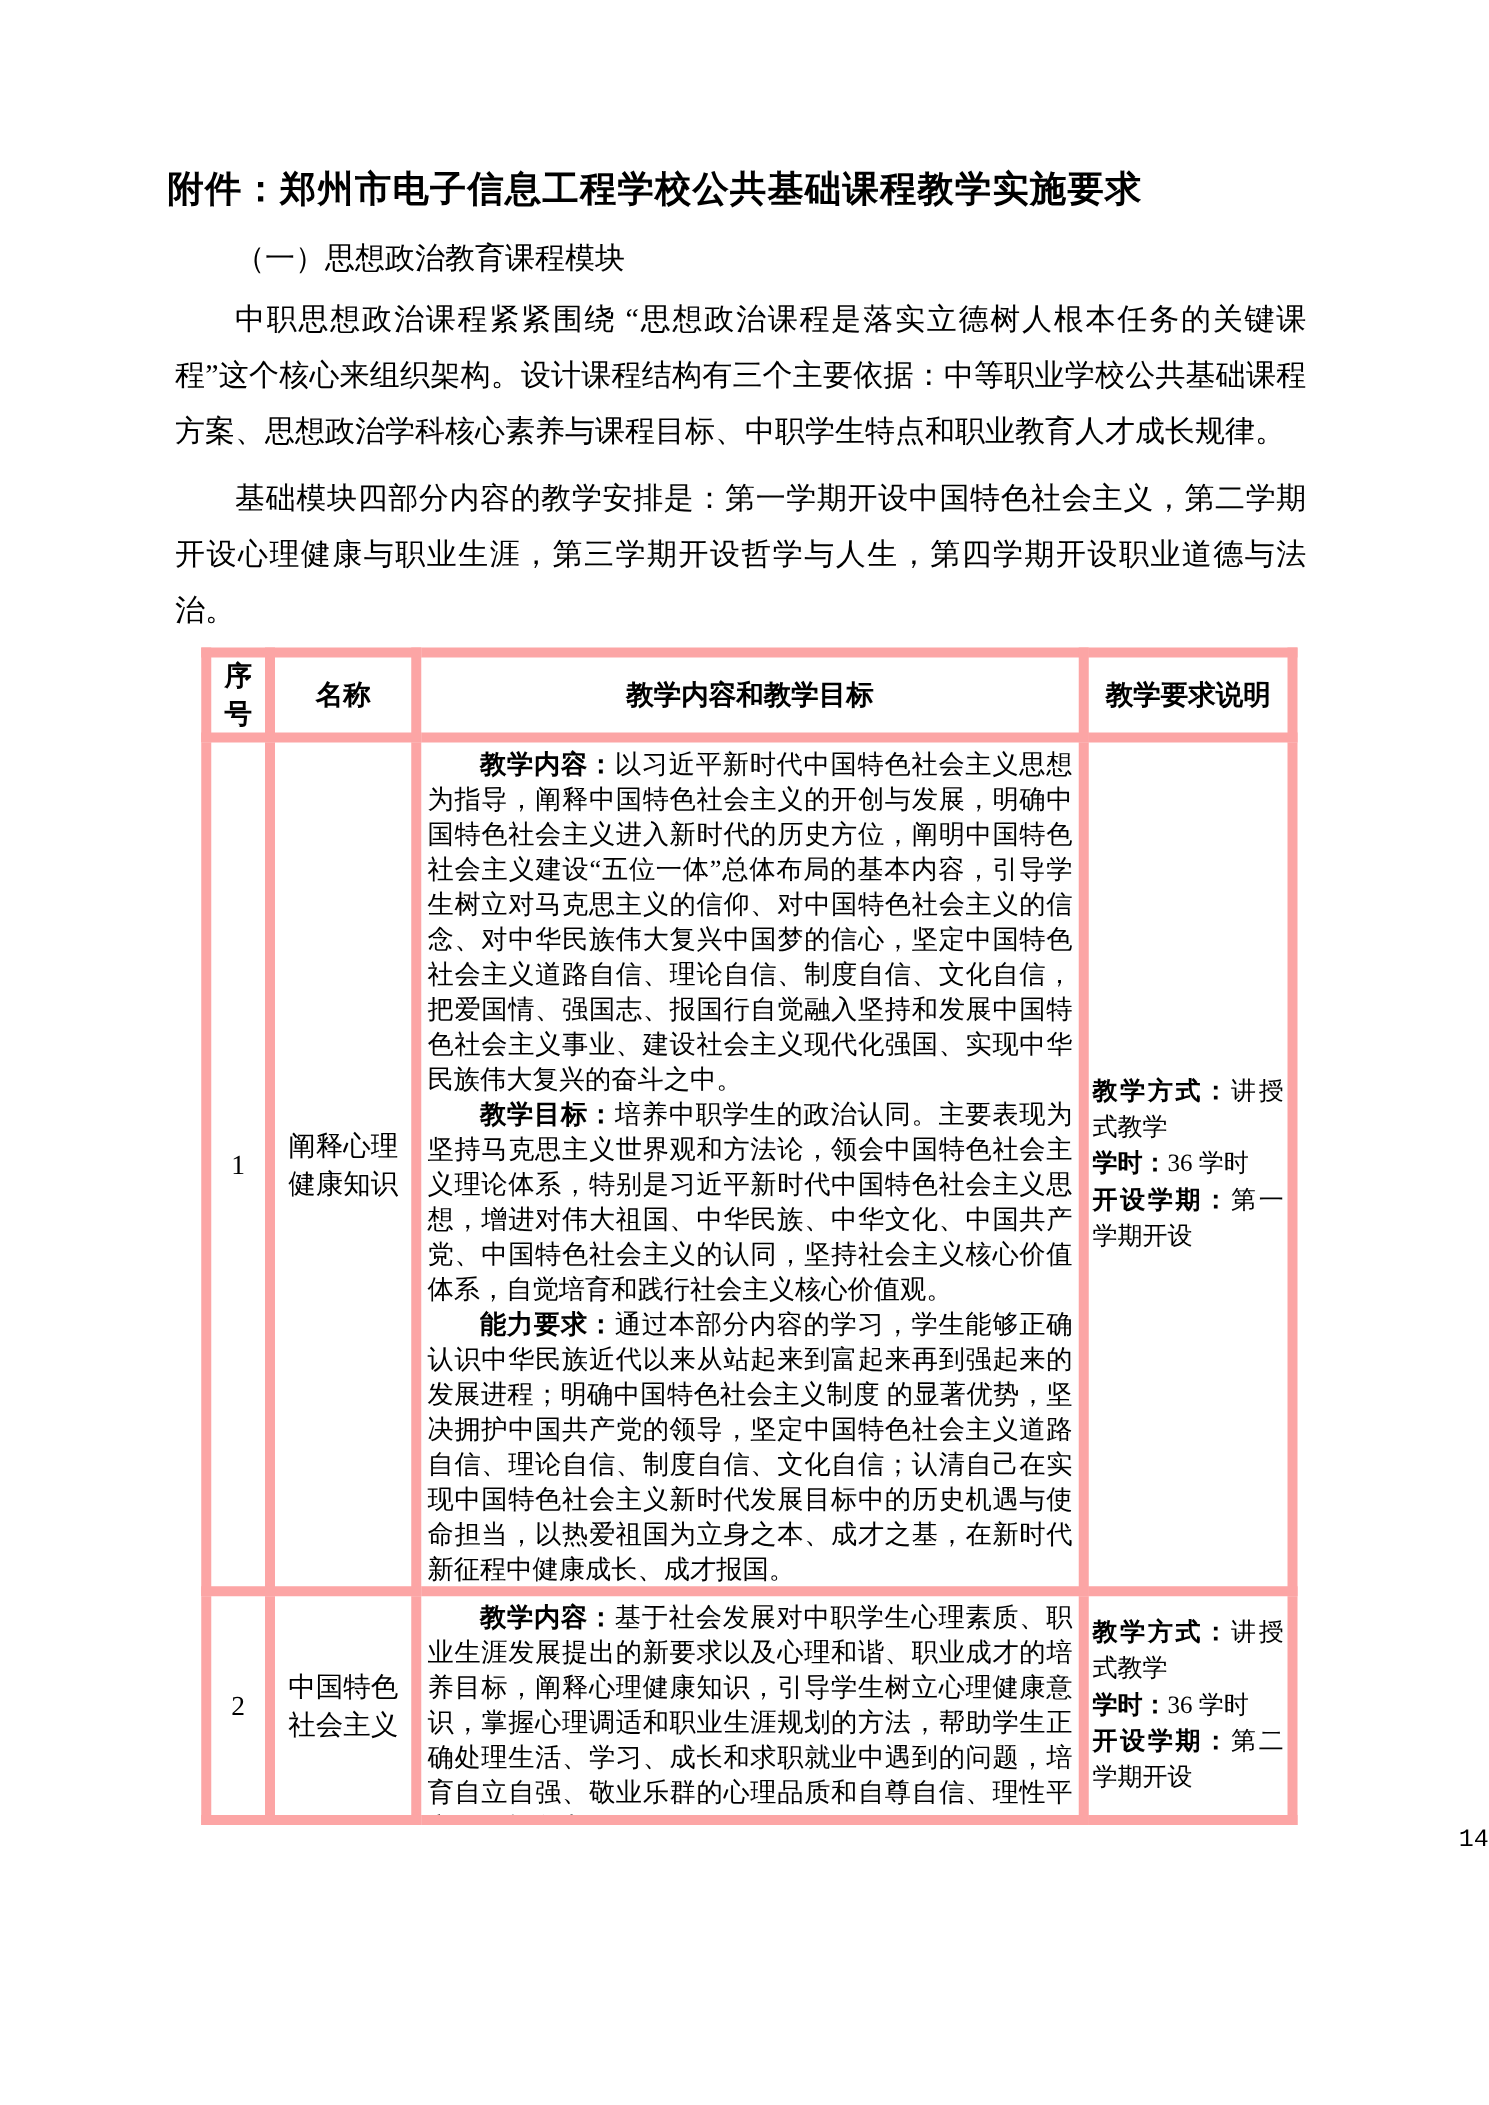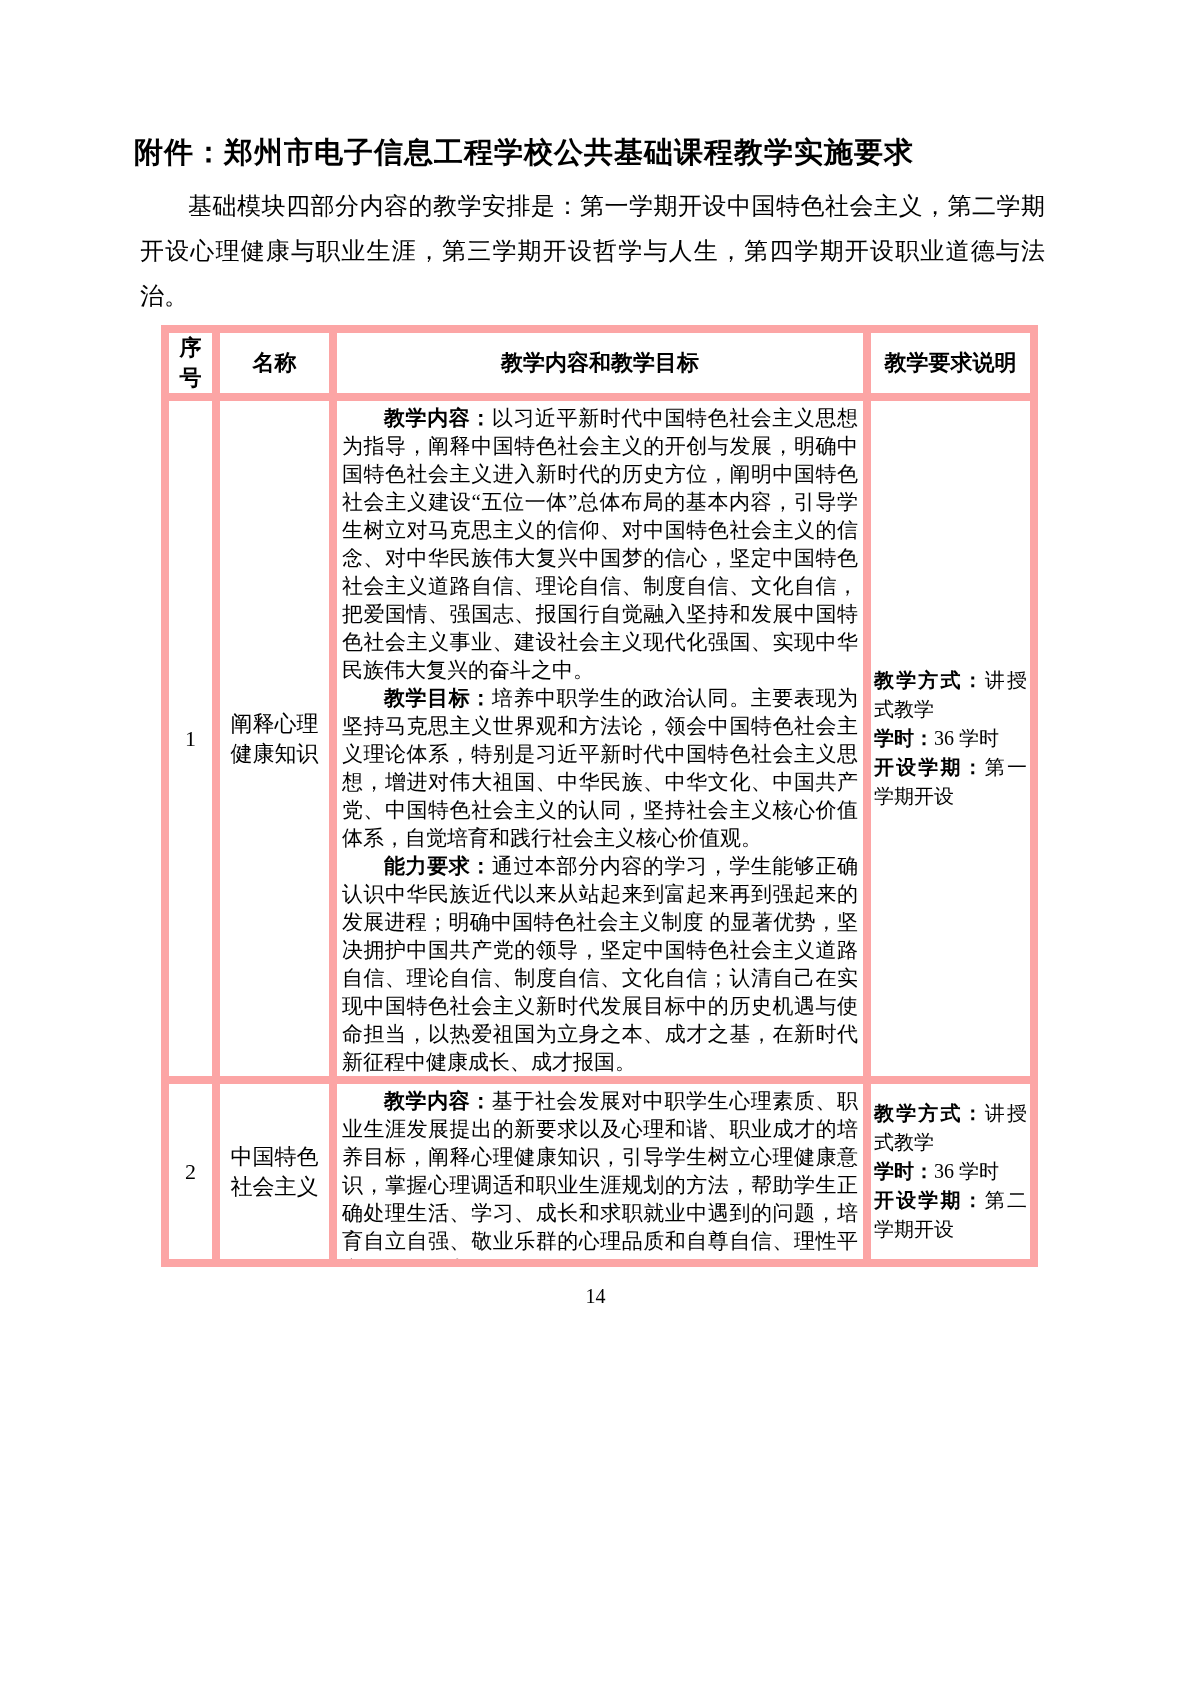--- a/index.html
+++ b/index.html
@@ -80,35 +80,37 @@
   .req-line {
     font-size:20px;
     line-height:29px;
     text-align:justify;
   }
   .lbl { font-weight:700; }
   .row-1 > td { height:677px;border-radius:20px; }
   .row-2 > td { height:176px; }
   .row-2 .clip { height:172px; overflow:hidden; }
   .page-number {
-    margin-top:16px;
-    text-align:center;
+    text-align:right;
     font-size:20px;
     line-height:26px;
+    font-family:Liberation Mono, monospace;
   }
 </style>
 </head>
 <body>
 
 <div class="page">
 
   <h1 class="doc-title">附件：郑州市电子信息工程学校公共基础课程教学实施要求</h1>
 
+  <div class="section-heading">（一）思想政治教育课程模块</div>
 
   <div class="body-text">
+    <p class="para">中职思想政治课程紧紧围绕 “思想政治课程是落实立德树人根本任务的关键课程”这个核心来组织架构。设计课程结构有三个主要依据：中等职业学校公共基础课程方案、思想政治学科核心素养与课程目标、中职学生特点和职业教育人才成长规律。</p>
     <p class="para">基础模块四部分内容的教学安排是：第一学期开设中国特色社会主义，第二学期开设心理健康与职业生涯，第三学期开设哲学与人生，第四学期开设职业道德与法治。</p>
   </div>
 
   <table class="module-table">
     <colgroup>
       <col style="width:51px">
       <col style="width:117px">
       <col style="width:534px">
       <col style="width:167px">
     </colgroup>

